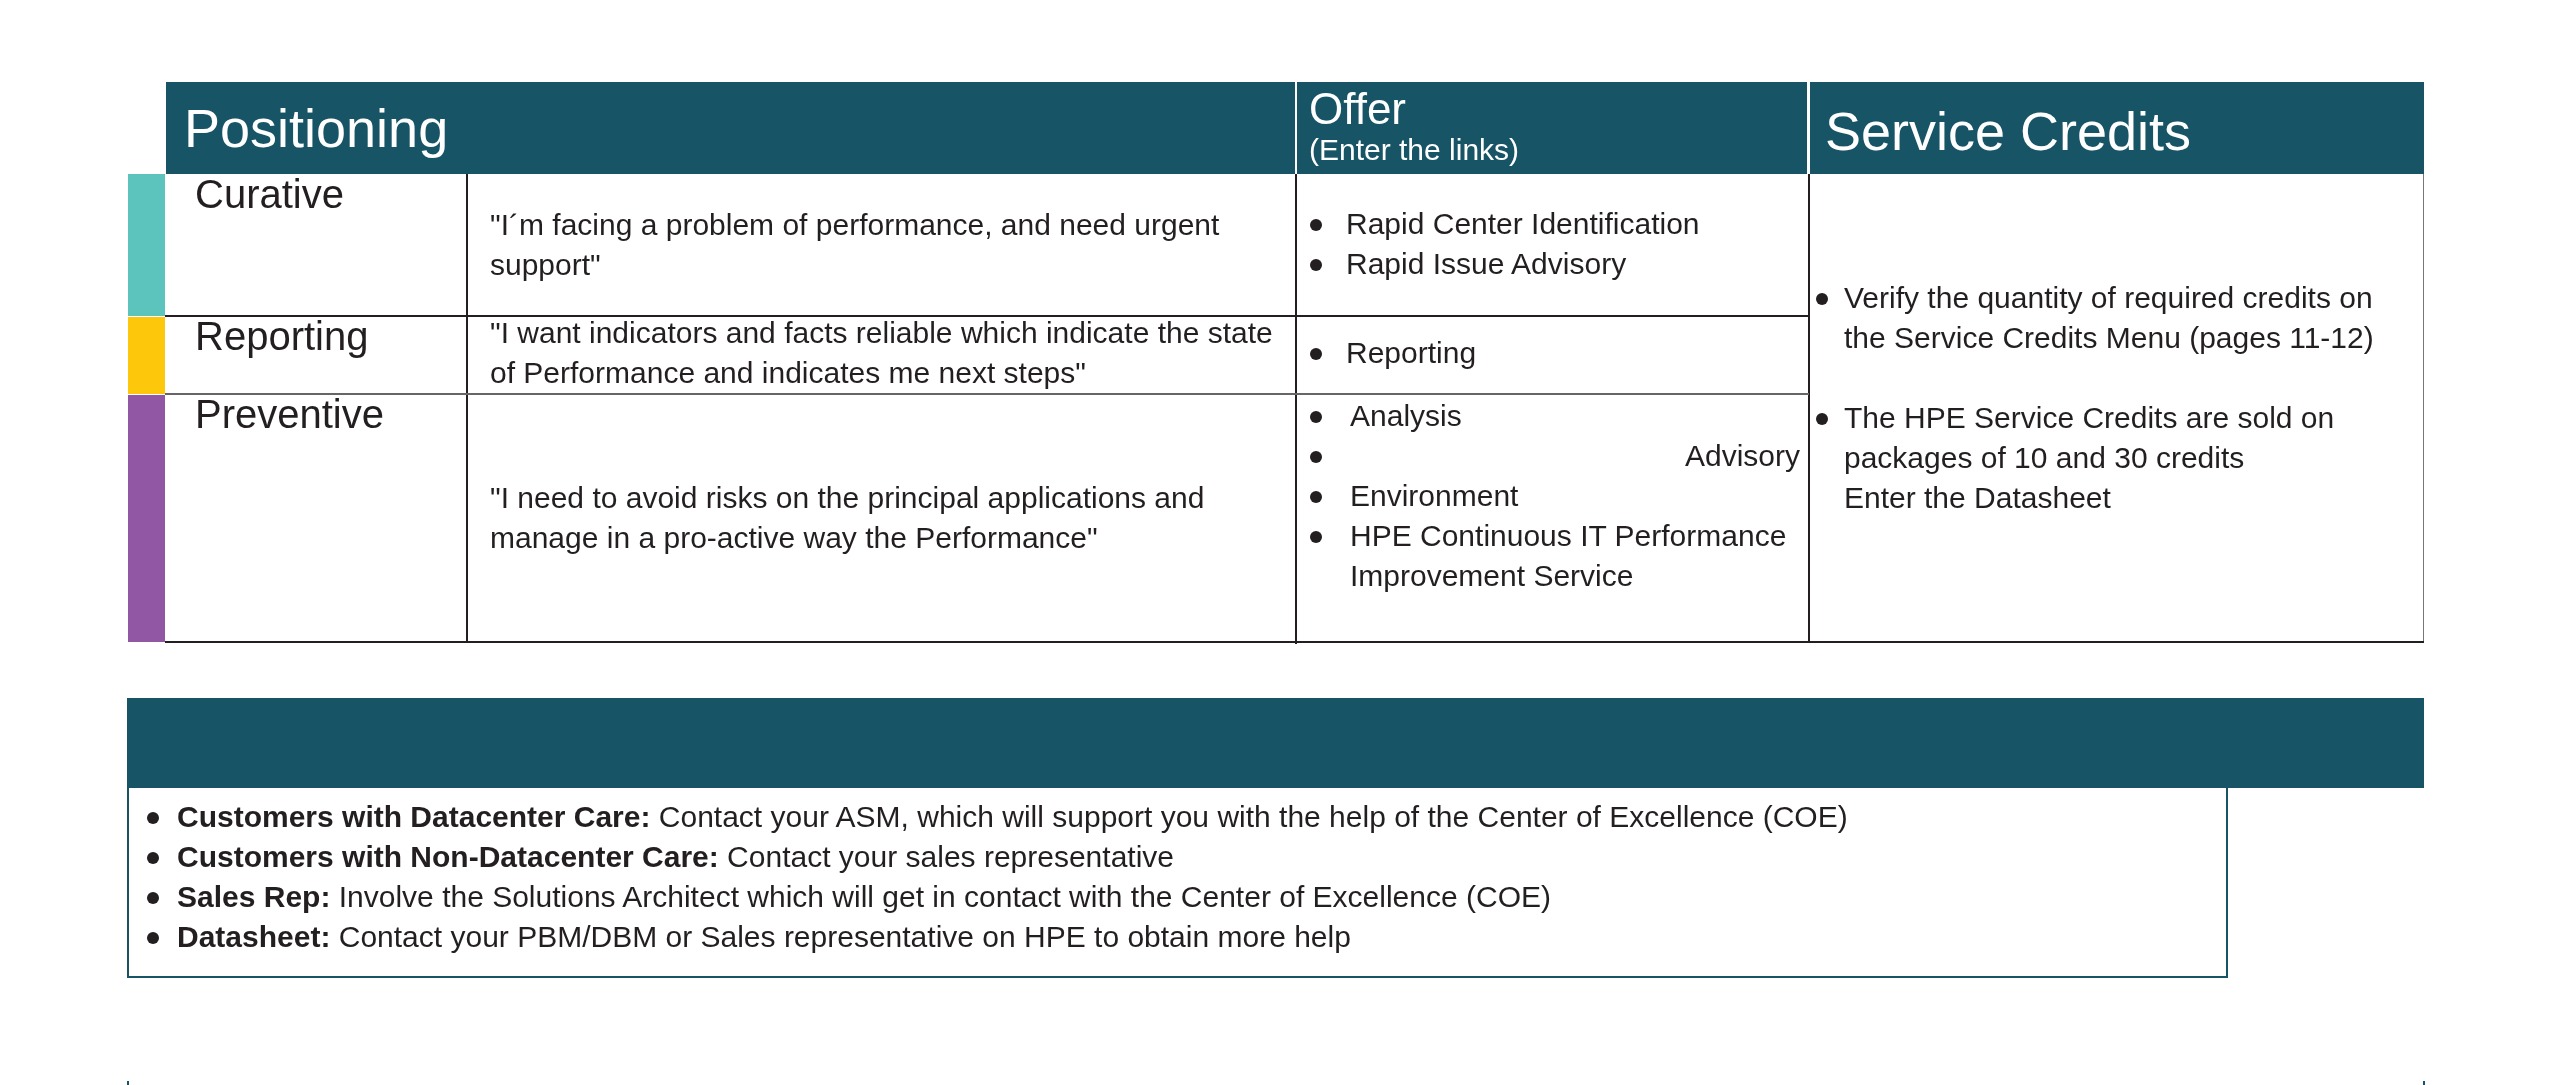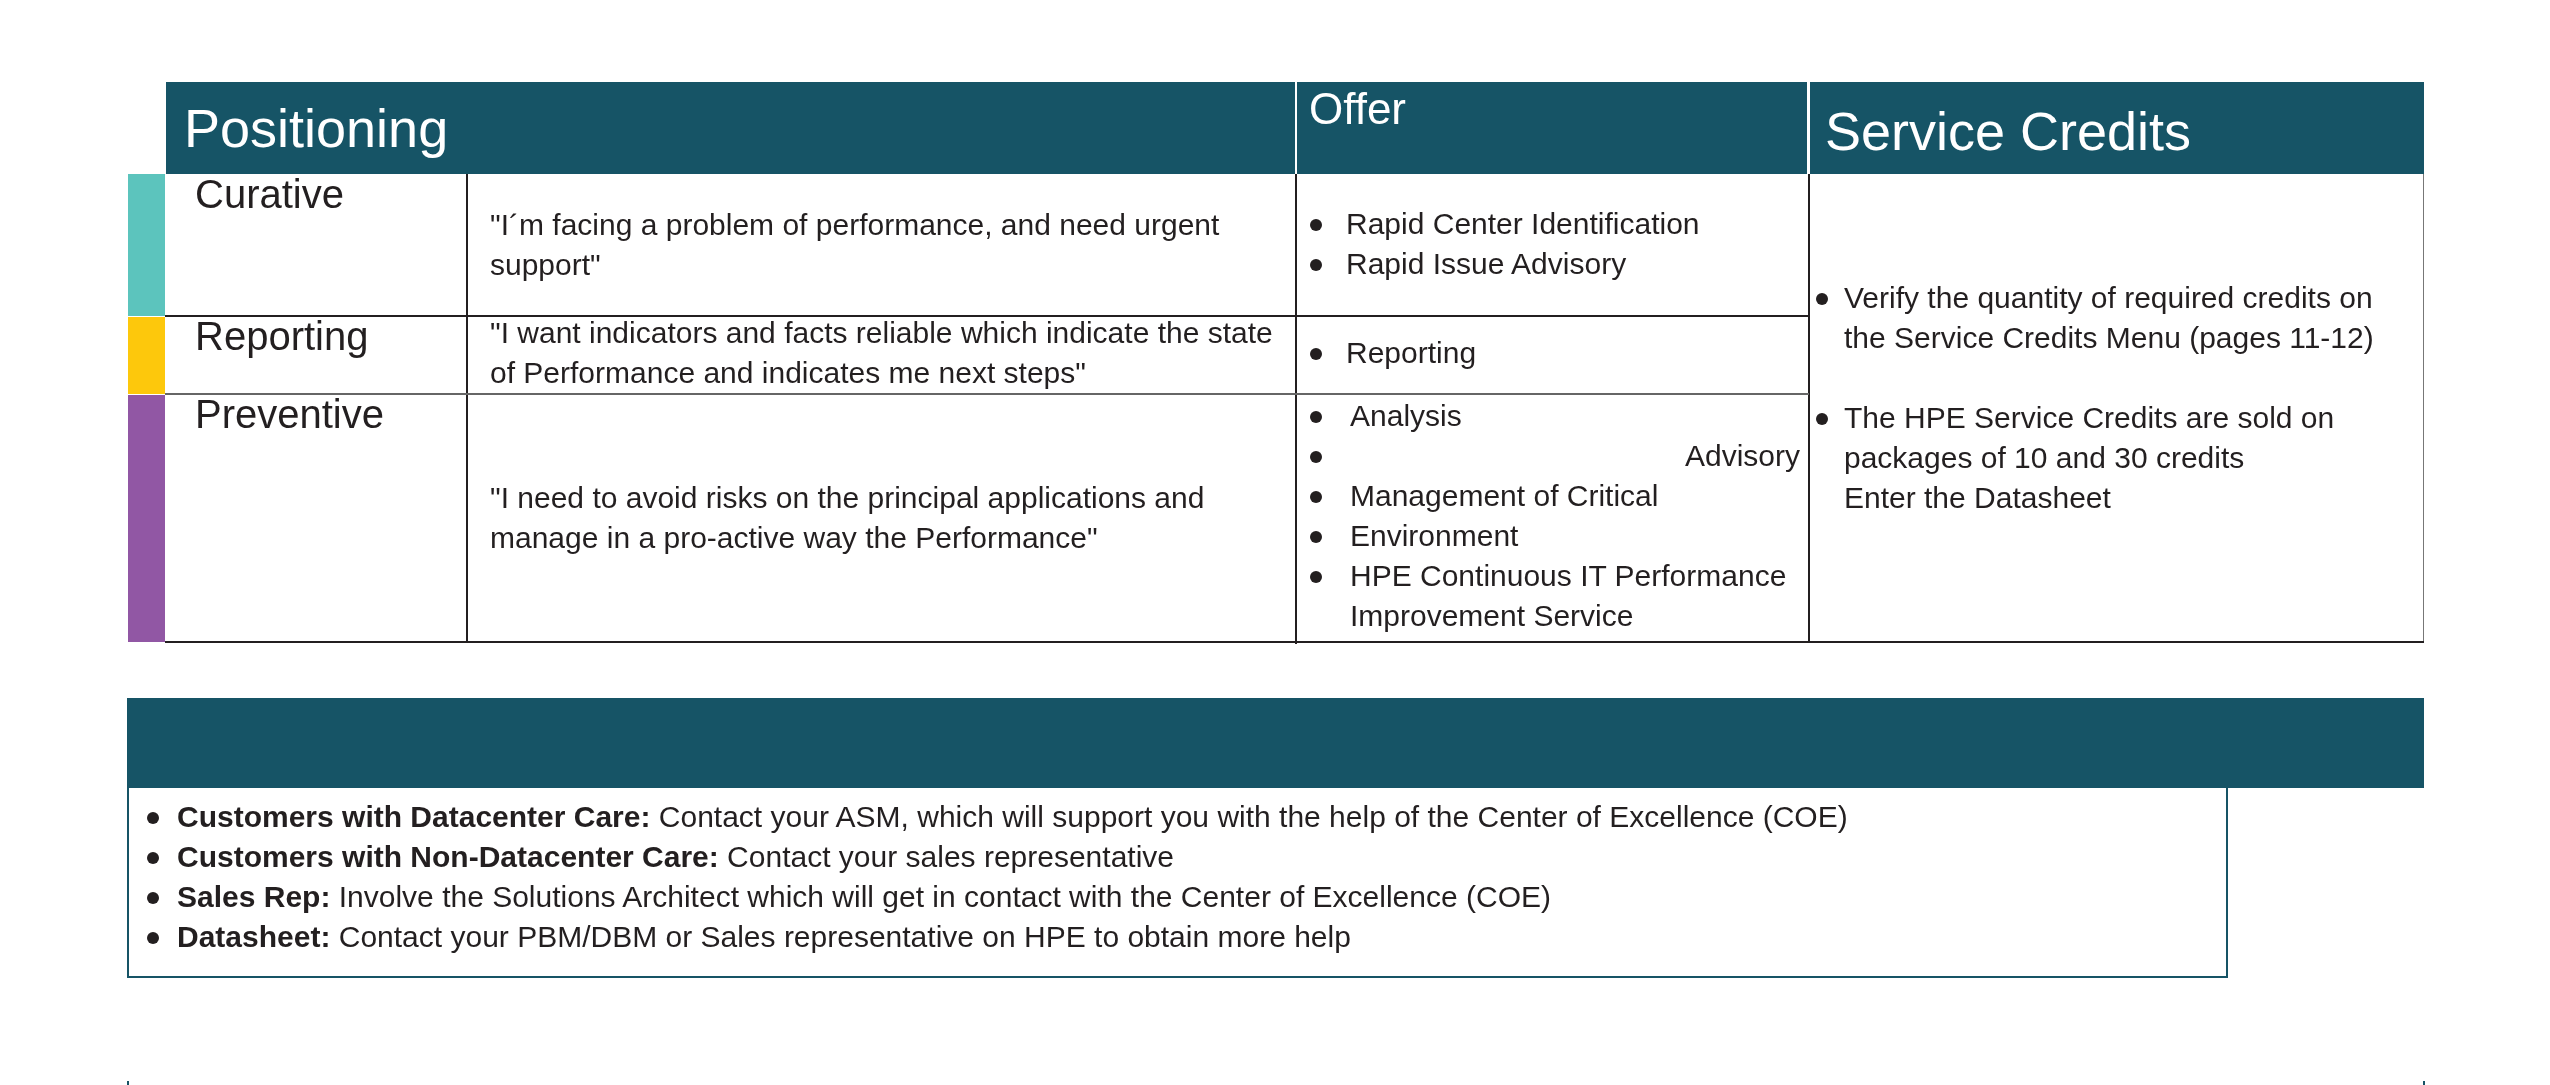--- a/index.html
+++ b/index.html
@@ -29,20 +29,21 @@
 </head>
 <body>
 
 <div class="abs" style="left:0;top:0;width:2550px;height:660px;">
 
   <div class="abs hdr" style="left:166px;top:82px;width:1129px;height:92px;padding-left:18px;display:flex;align-items:center;">
     <span class="hdr-title">Positioning</span>
   </div>
   <div class="abs hdr" style="left:1297px;top:82px;width:510px;height:92px;padding-left:12px;padding-top:5px;">
     <div class="offer-title">Offer</div>
+    <div class="offer-sub">(Enter the links)</div>
   </div>
   <div class="abs hdr" style="left:1810px;top:82px;width:614px;height:92px;padding-left:15px;display:flex;align-items:center;padding-top:6px;">
     <span class="hdr-title">Service Credits</span>
   </div>
 
   <div class="abs" style="left:128px;top:174px;width:37px;height:142px;background:#5CC4BD;"></div>
   <div class="abs" style="left:128px;top:317px;width:37px;height:77px;background:#FDC80C;"></div>
   <div class="abs" style="left:128px;top:395px;width:37px;height:247px;background:#9157A4;"></div>
 
   <div class="abs vline" style="left:466px;top:174px;height:468px;"></div>
@@ -76,21 +77,20 @@
 
   <div class="abs label" style="left:195px;top:394px;height:248px;">
     <span>Preventive</span>
   </div>
   <div class="abs quote" style="left:490px;top:394px;width:790px;height:248px;">
     <span>"I need to avoid risks on the principal applications and manage in a pro-active way the Performance"</span>
   </div>
   <ul class="abs blt" style="left:1300px;top:396px;width:500px;">
     <li style="padding-left:50px;">Analysis</li>
     <li style="padding-left:50px;text-align:right;">Advisory</li>
-    <li style="padding-left:50px;">Management of Critical</li>
     <li style="padding-left:50px;">Environment</li>
     <li style="padding-left:50px;">HPE Continuous IT Performance Improvement Service</li>
   </ul>
 
   <div class="abs" style="left:1810px;top:278px;width:610px;">
     <ul class="blt credits">
       <li>Verify the quantity of required credits on the Service Credits Menu (pages 11-12)</li>
       <li style="margin-top:40px;">The HPE Service Credits are sold on packages of 10 and 30 credits</li>
     </ul>
     <div style="font-size:30px;line-height:40px;padding-left:34px;">Enter the Datasheet</div>

